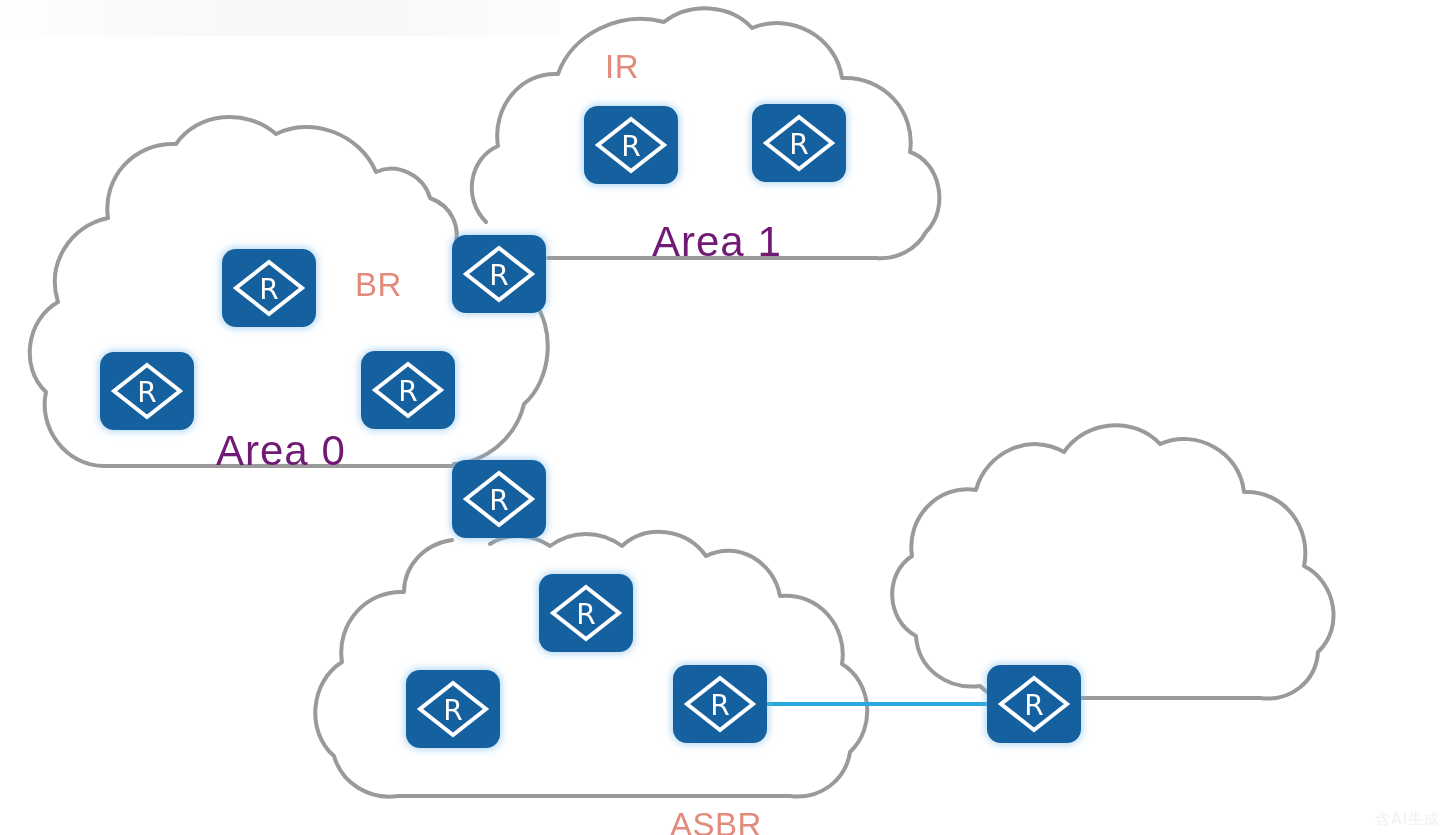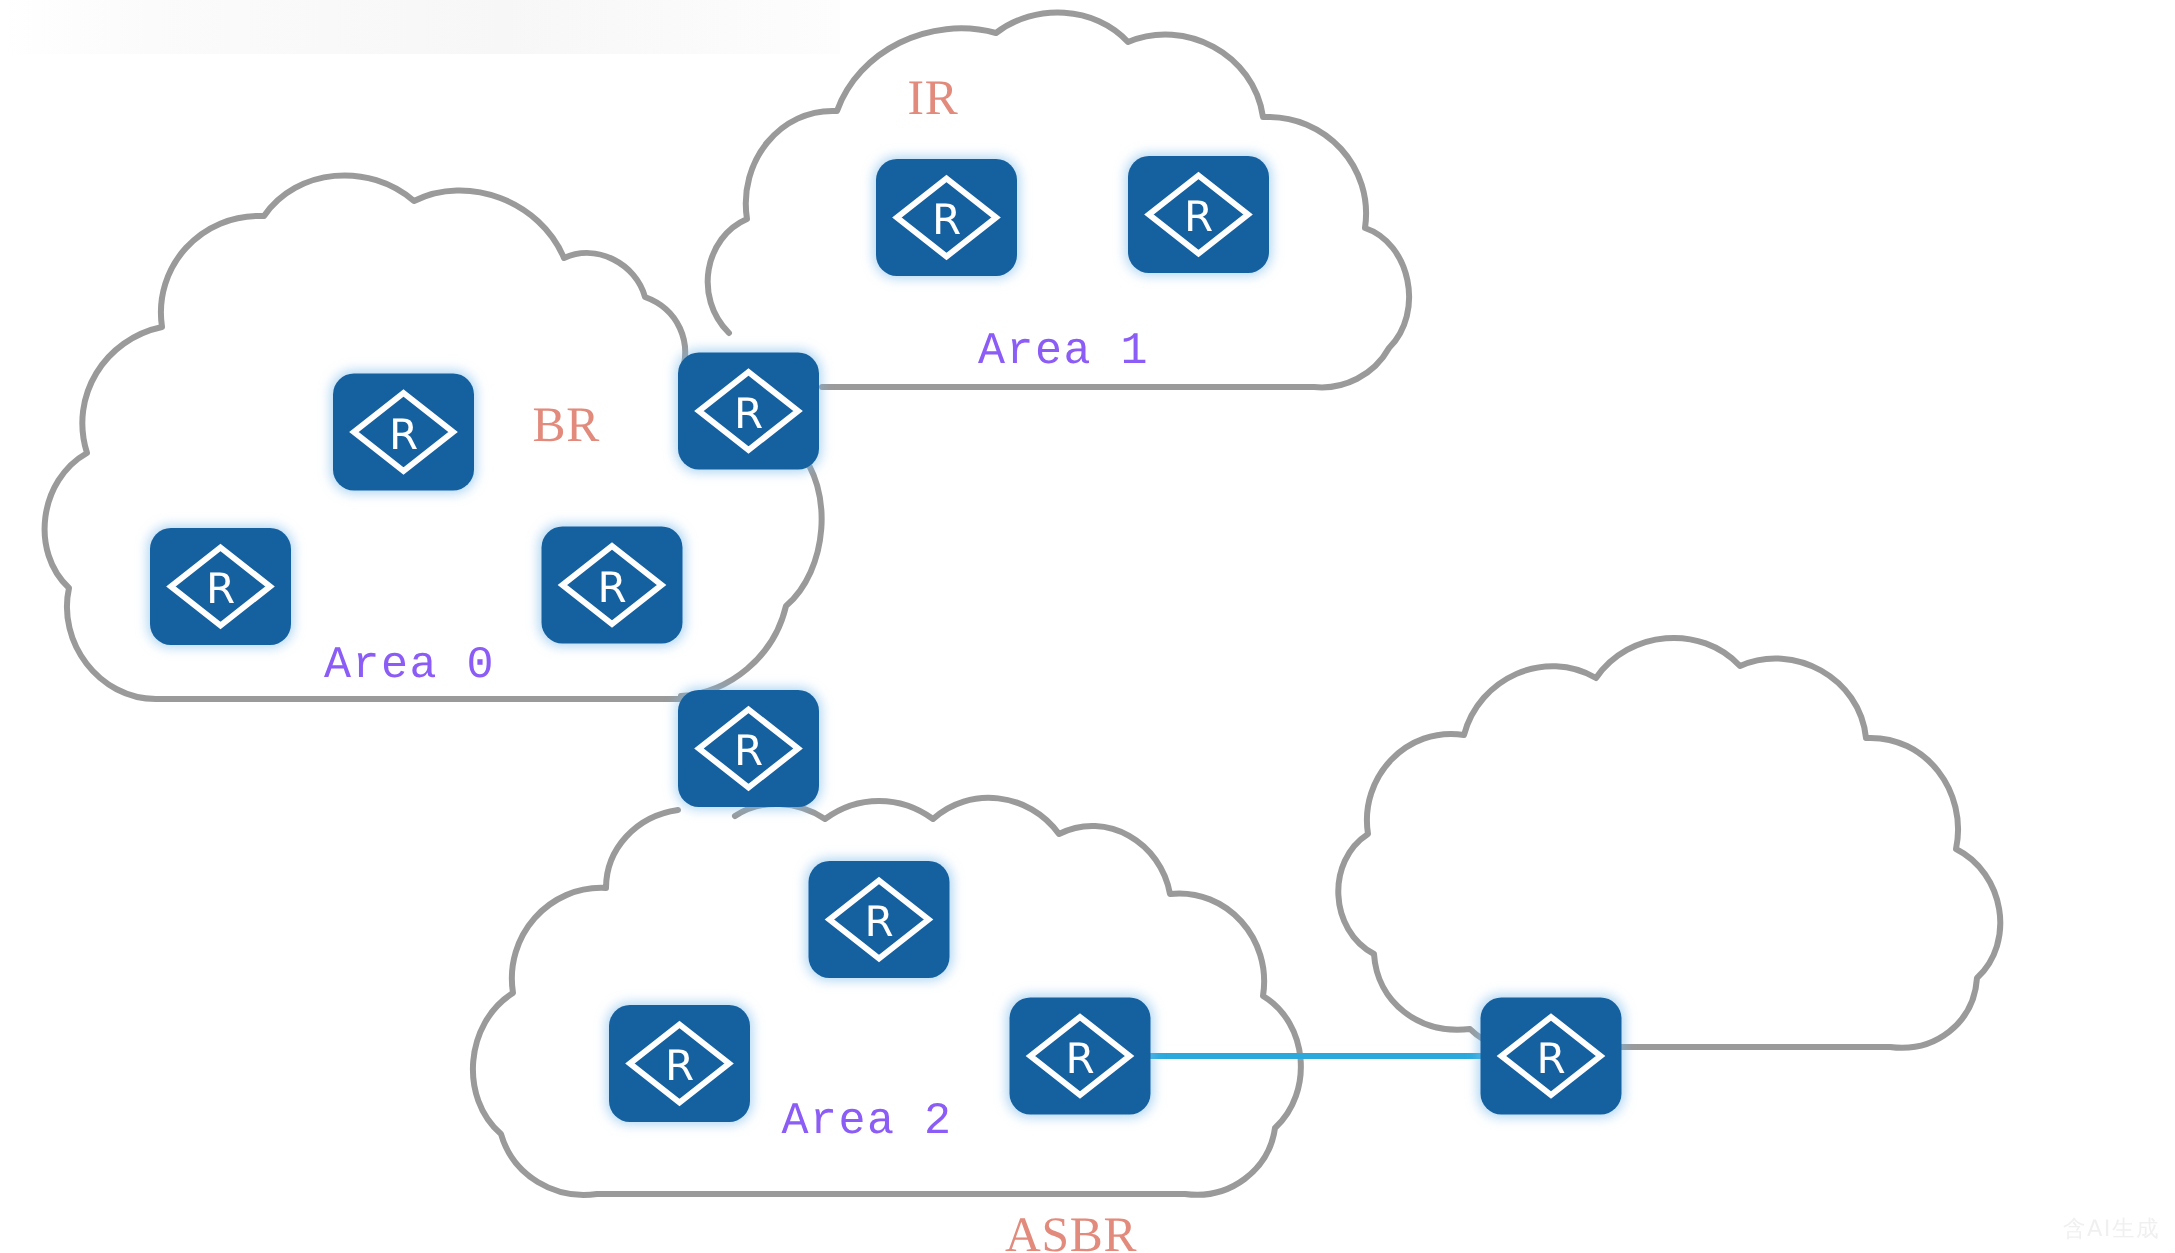--- a/index.html
+++ b/index.html
@@ -46,38 +46,38 @@
     inset: 0;
     display: flex;
     align-items: center;
     justify-content: center;
   }
   .router svg { display: block; }
 
   
   .area-label {
     position: absolute;
-    font-family: Liberation Mono, monospace;
-    font-size: 30px;
-    color: #8b5cf6;
+    font-family: Liberation Sans, sans-serif;
+    font-size: 42px;
+    color: #701a75;
     letter-spacing: 1px;
     white-space: nowrap;
   }
   .cn-label {
     position: absolute;
     font-family: "DejaVu Sans", "Liberation Sans", sans-serif;
     font-size: 36px;
     color: #2a2a2a;
     white-space: nowrap;
   }
 
   
   .role-label {
     position: absolute;
-    font-family: Liberation Serif, serif;
+    font-family: Liberation Sans, sans-serif;
     font-size: 33px;
     color: #e28b7d;
     white-space: nowrap;
     letter-spacing: 0.5px;
   }
 
   
   .watermark {
     position: absolute;
     right: 10px;
@@ -278,21 +278,20 @@
       </div>
     </div>
   </div>
 
   <div class="layer">
 
     <div class="area-label" style="left:652px; top:218px;">Area 1</div>
 
     <div class="area-label" style="left:216px; top:427px;">Area 0</div>
 
-    <div class="area-label" style="left:521px; top:731px;">Area 2</div>
 
 
     <div class="role-label" style="left:605px; top:48px;">IR</div>
 
     <div class="role-label" style="left:355px; top:266px;">BR</div>
 
 
     <div class="role-label" style="left:670px; top:806px;">ASBR</div>
   </div>
 

